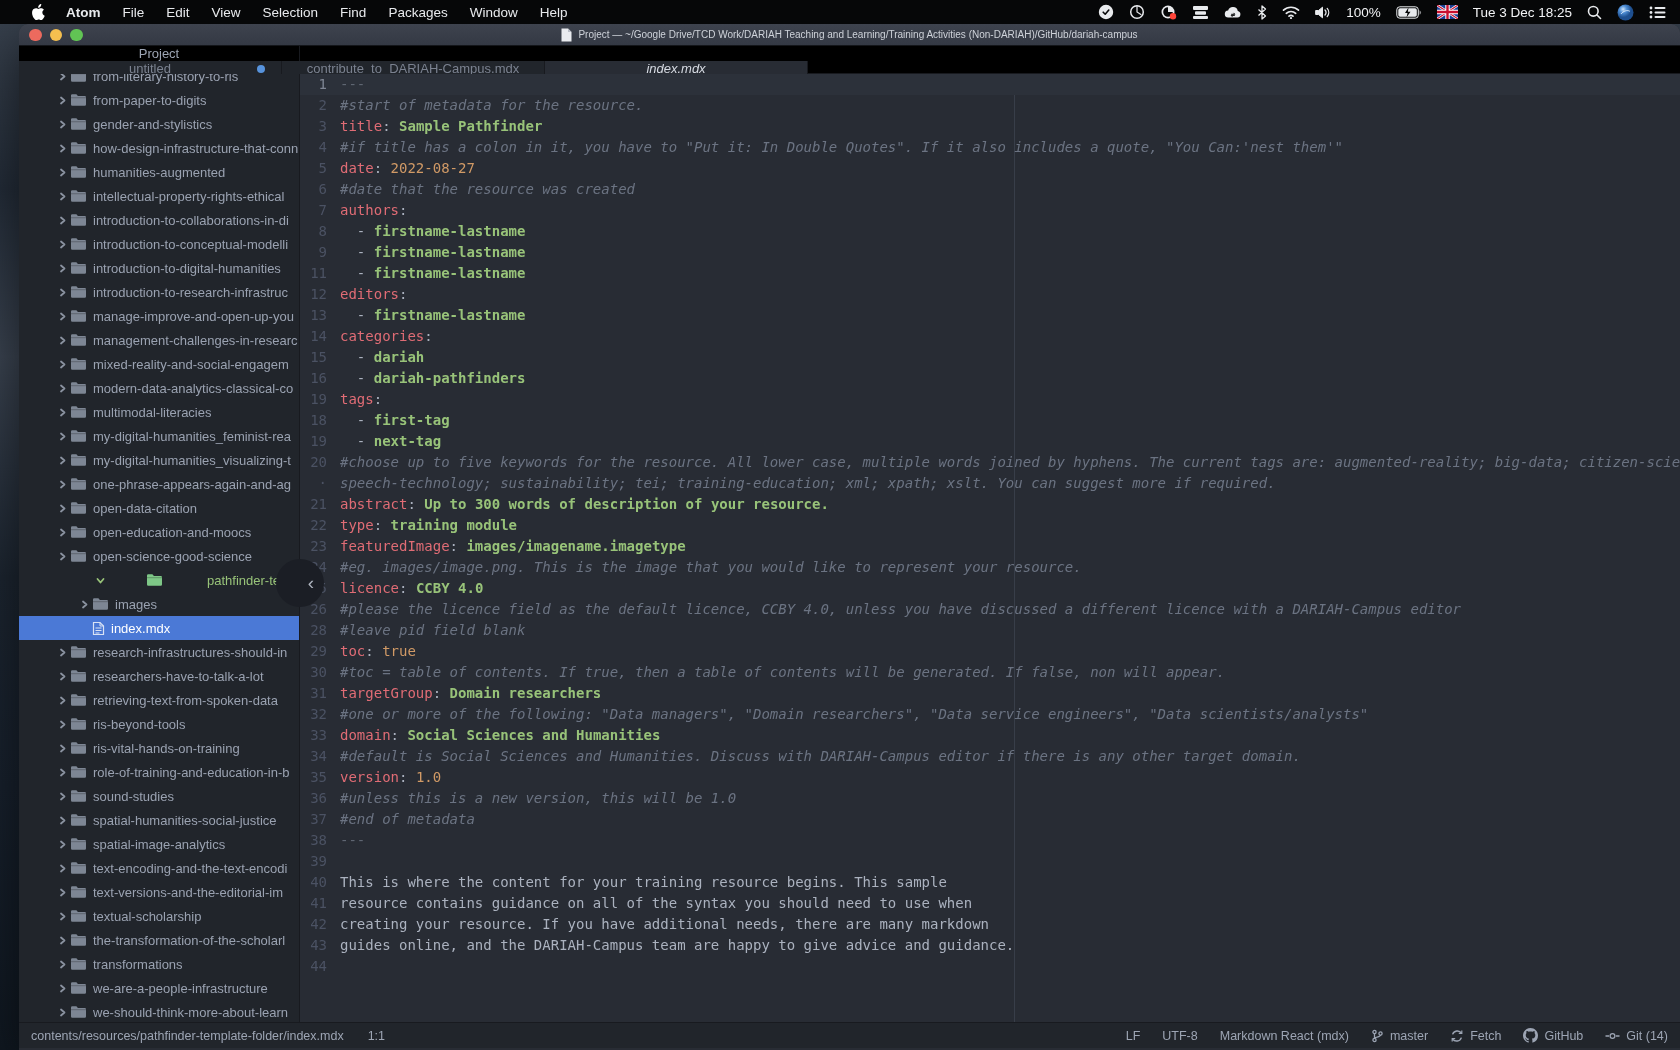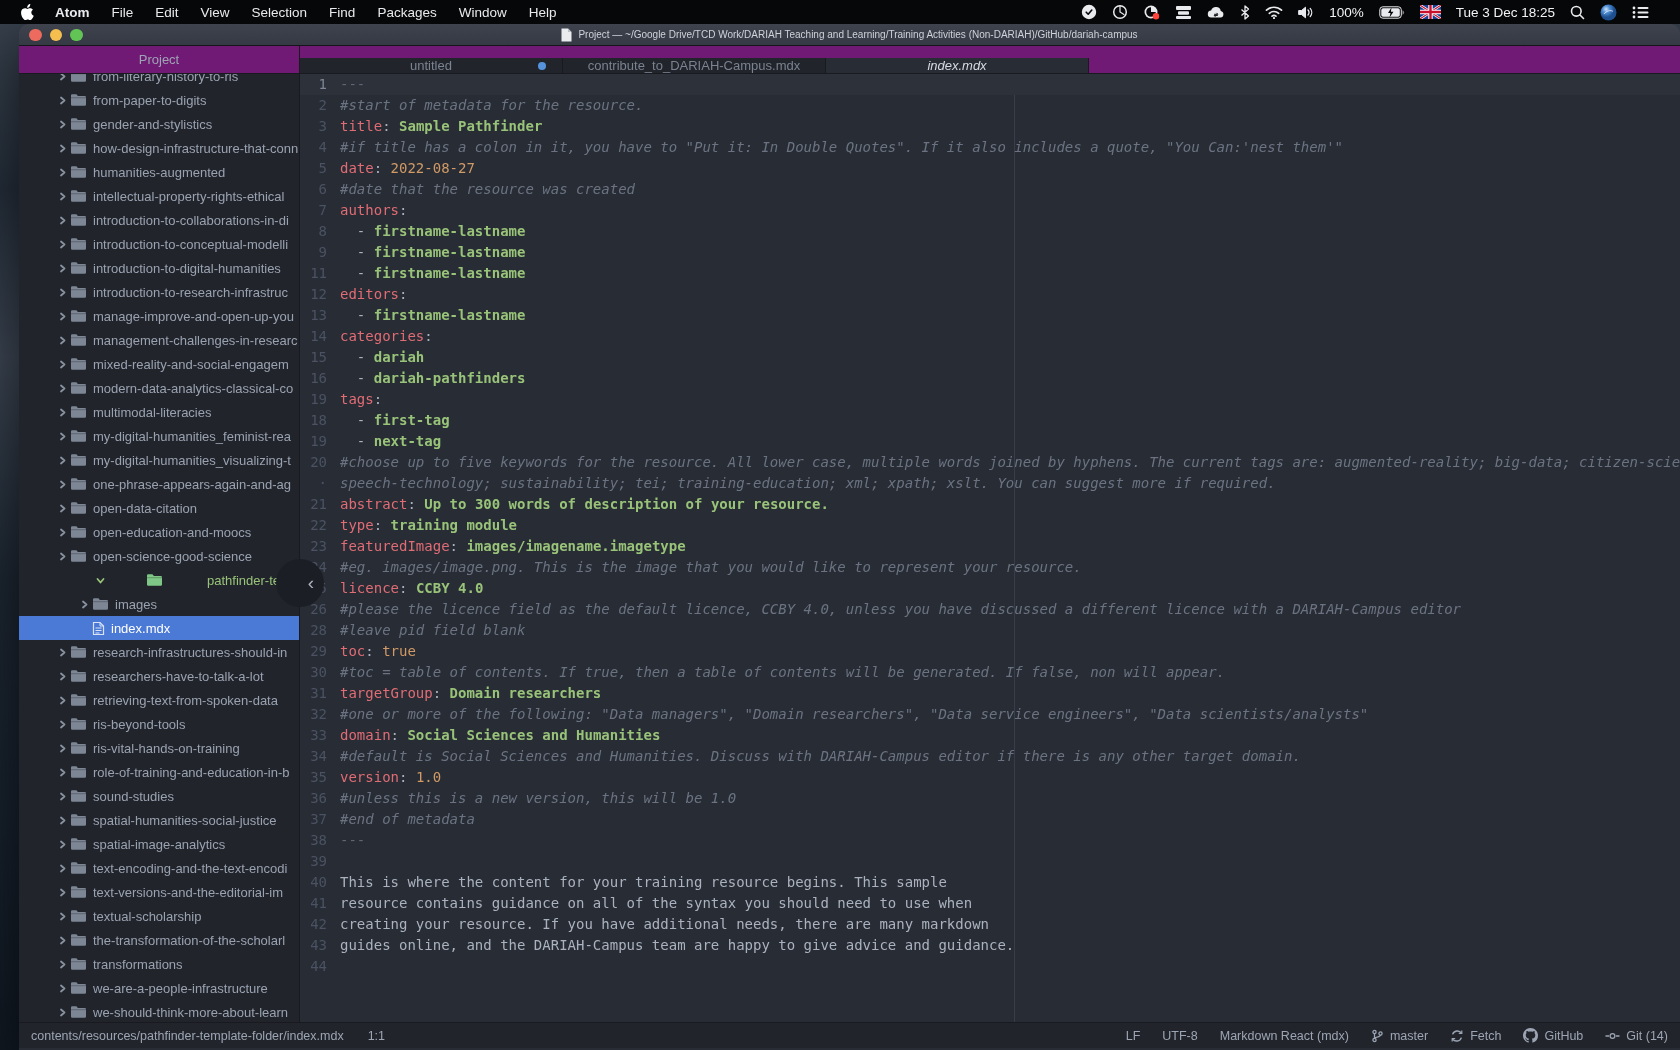--- a/index.html
+++ b/index.html
@@ -6,44 +6,44 @@
   html,body { width:1680px; height:1050px; overflow:hidden; background:#0c1016;
               font-family:"Liberation Sans","DejaVu Sans",sans-serif; }
 
   
   .desktop { position:absolute; inset:0;
     background:linear-gradient(180deg,#39424e 0%,#232c38 18%,#3a4350 34%,#1c2530 55%,#17202c 75%,#101821 100%); }
 
   
   .menubar { position:absolute; left:0; top:0; width:1680px; height:24px;
     background:#060708; display:flex; align-items:center; color:#e8eaed; font-size:13.5px; z-index:50; }
-  .menubar .left { display:flex; align-items:center; gap:0; padding-left:12px; }
+  .menubar .left { display:flex; align-items:center; gap:0; padding-left:23px; }
   .menu-item { padding:0 11px; height:24px; display:flex; align-items:center; color:#e8eaed; font-weight:500; }
   .menu-item.app { font-weight:700; }
   .apple { padding:0 10px 0 8px; display:flex; align-items:center; }
-  .menubar .right { margin-left:auto; display:flex; align-items:center; gap:15px; padding-right:31px; }
+  .menubar .right { margin-left:auto; display:flex; align-items:center; gap:15px; padding-right:14px; }
   .mb-ico { display:flex; align-items:center; }
   .mb-text { font-size:13.5px; color:#f2f3f5; }
 
   
   .window { position:absolute; left:19px; top:24px; width:1661px; height:1026px;
     border-radius:9px 9px 0 0; overflow:hidden; background:#282c34;
     box-shadow:0 18px 50px rgba(0,0,0,.55); }
 
   .titlebar { position:relative; height:22px;
     background:linear-gradient(180deg,#3e434e 0%,#343944 100%);
     border-bottom:1px solid #14161a; display:flex; align-items:center; }
   .traffic { position:absolute; left:10px; top:4.5px; display:flex; gap:8px; }
   .tl { width:12.5px; height:12.5px; border-radius:50%; }
   .tl.red { background:#ec6a5e; } .tl.yellow { background:#f5bf4f; } .tl.green { background:#61c454; }
   .title-wrap { margin:0 auto; display:flex; align-items:center; gap:6px; max-width:85%; overflow:hidden; }
   .title-text { color:#ced2d9; font-size:10px; white-space:nowrap; }
 
   
-  .band { display:flex; height:28px; background:#701a75; border-bottom:1px solid #181a1f; }
+  .band { display:flex; height:28px; background:#000000; border-bottom:1px solid #181a1f;flex-direction:column; }
   .tree-header { width:281px; border-right:1px solid #181a1f; display:flex; align-items:center; justify-content:center;
     color:#9da5b4; font-size:13px; flex:none; }
   .tabstrip { display:flex; flex:1;align-items:flex-end; }
   .tab { width:263px; display:flex; align-items:center; justify-content:center; position:relative;
     border-right:1px solid #181a1f; color:#7b8290; font-size:13px; background:#21252b; white-space:nowrap; overflow:hidden; }
   .tab.active { background:#282c34; color:#d6dae2; font-style:italic; }
   .mod-dot { position:absolute; right:16px; top:50%; transform:translateY(-50%);
     width:8px; height:8px; border-radius:50%; background:#5793dc; }
 
   

